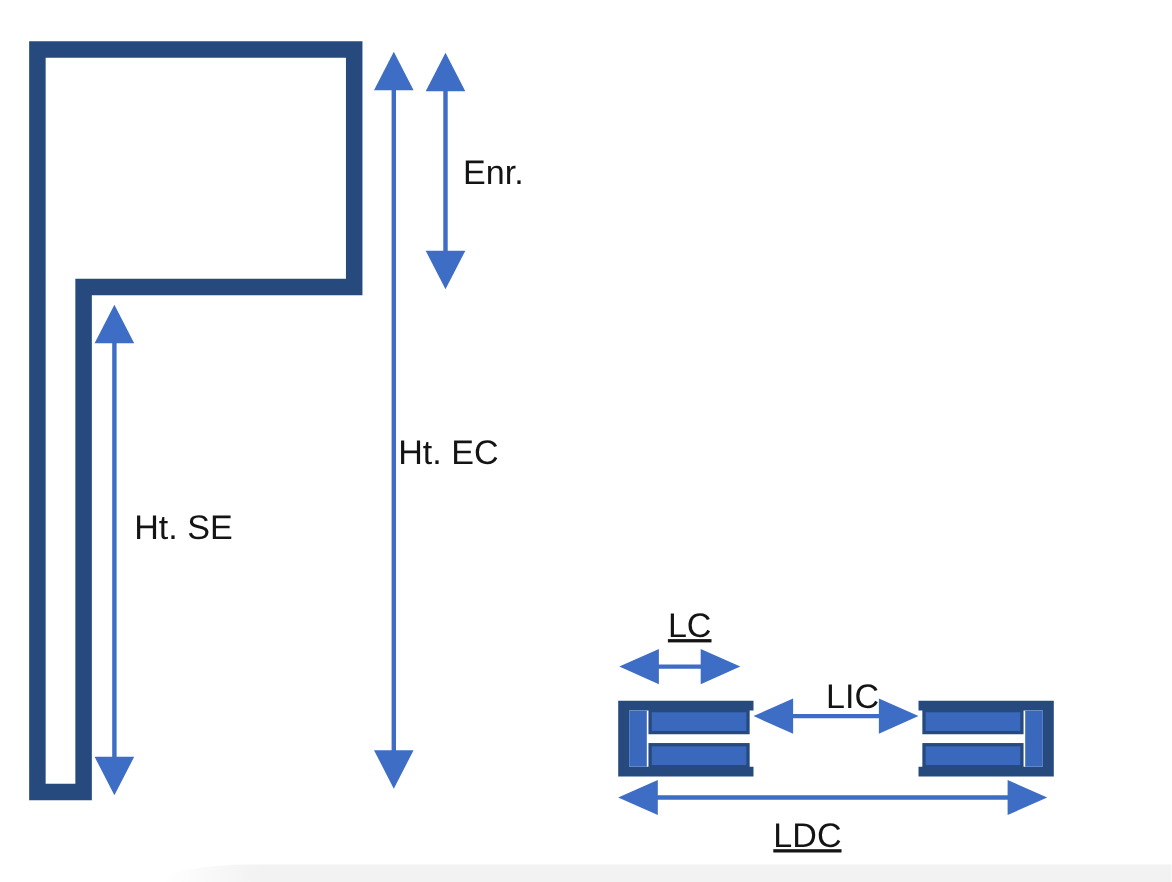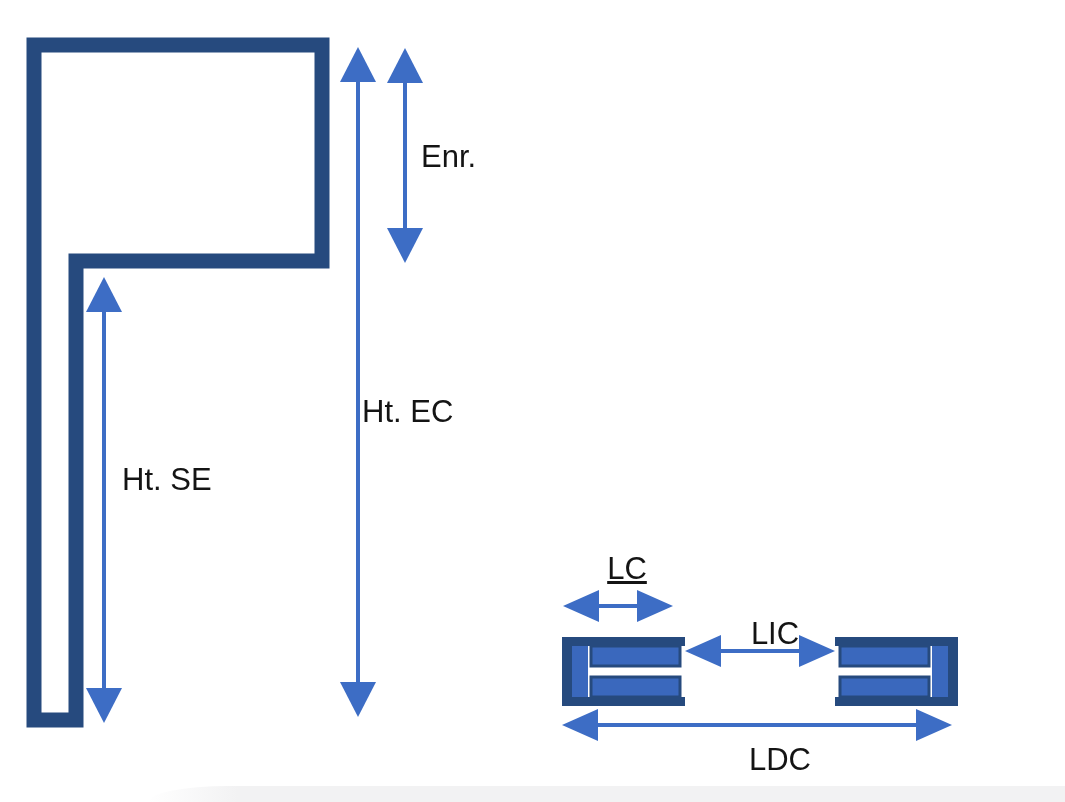--- a/index.html
+++ b/index.html
@@ -127,16 +127,16 @@
       <polygon class="arrow-head" points="562,725 598,709 598,741"></polygon>
       <polygon class="arrow-head" points="952,725 916,709 916,741"></polygon>
     </g>
   </svg>
 
   <div class="lbl" style="left:421px; top:141px;">Enr.</div>
   <div class="lbl" style="left:362px; top:396px;">Ht. EC</div>
   <div class="lbl" style="left:122px; top:464px;">Ht. SE</div>
   <div class="lbl centered" style="left:627px; top:553px;text-decoration:underline;">LC</div>
   <div class="lbl centered" style="left:775px; top:598px;margin-top:20px;">LIC</div>
-  <div class="lbl centered" style="left:780px; top:744px;">LDC</div>
+  <div class="lbl centered" style="left:734px; top:744px;text-decoration:underline;">LDC</div>
 
   <div id="bottom-strip"></div>
 </div>
 
 </body></html>

